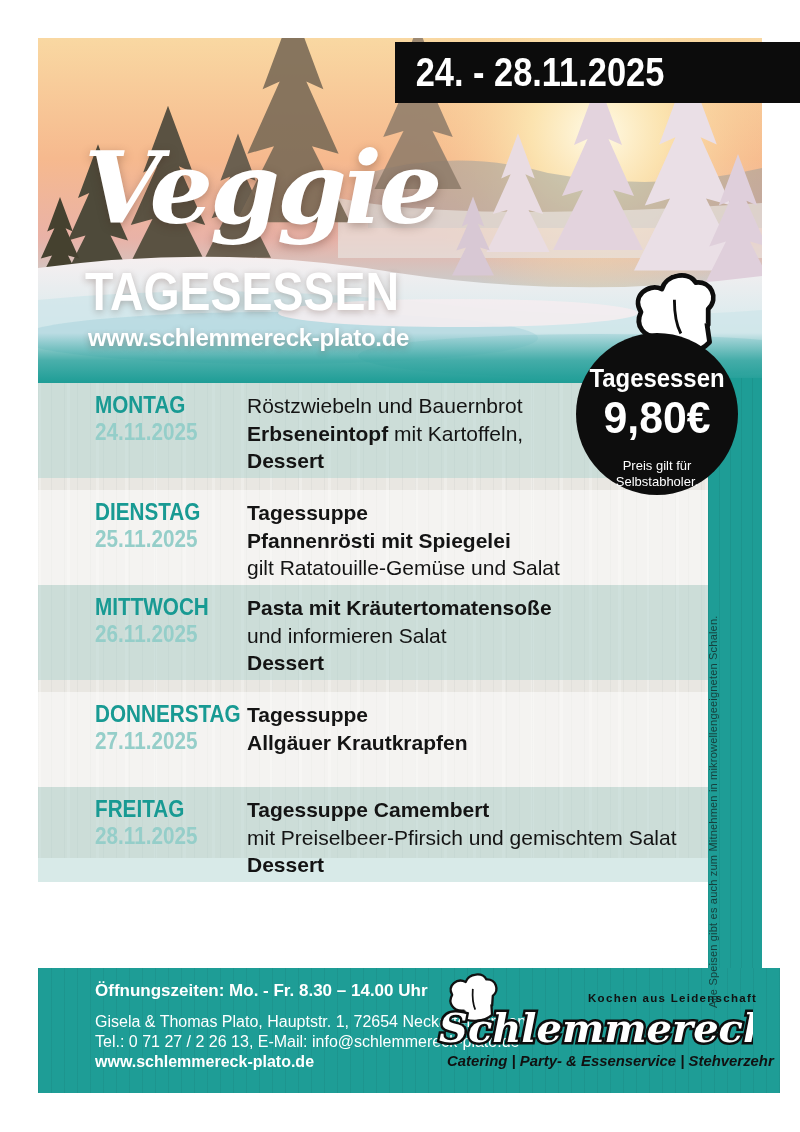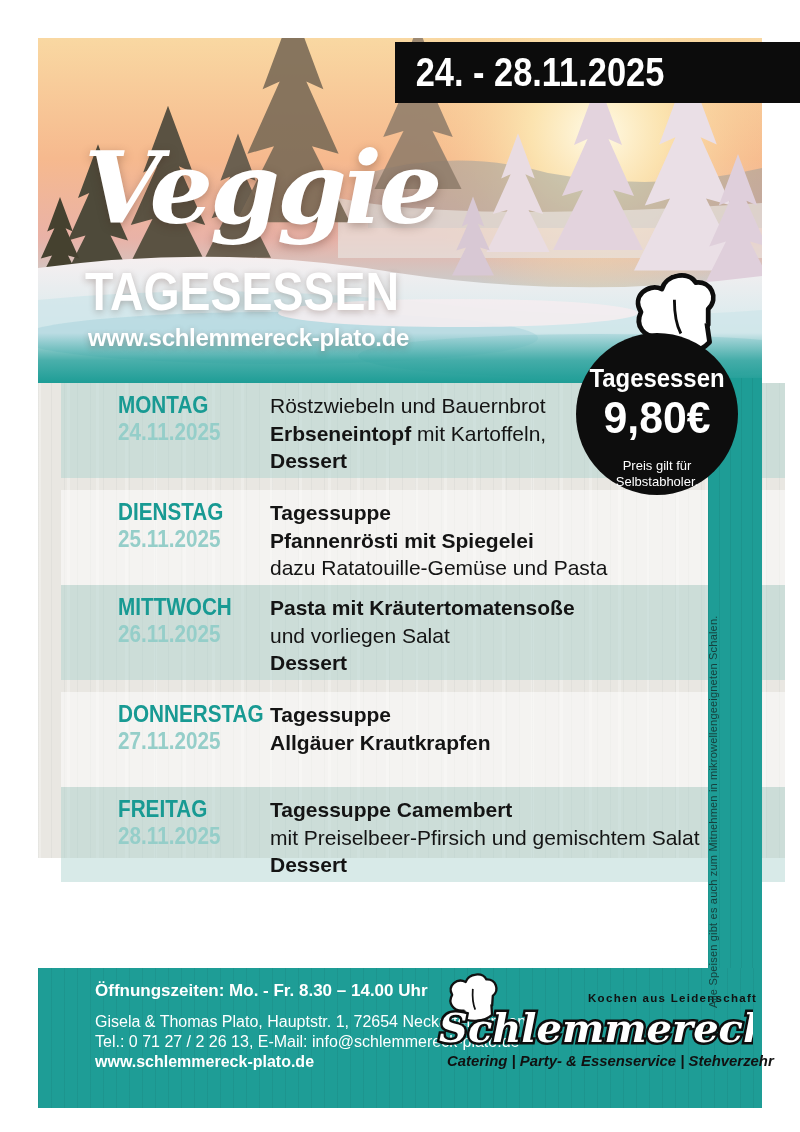--- a/index.html
+++ b/index.html
@@ -28,21 +28,21 @@
     letter-spacing:0;transform:scaleX(.86);transform-origin:left top;white-space:nowrap;
     text-shadow:0 2px 8px rgba(70,40,30,.3);}
   .hero-url{position:absolute;left:50px;top:286px;font-size:24px;font-weight:bold;color:#fff;
     letter-spacing:-.3px;text-shadow:0 2px 6px rgba(70,40,30,.3);}
 
   
   .menu{position:absolute;left:0;top:345px;width:724px;height:475px;
     background:
       repeating-linear-gradient(90deg,rgba(70,90,90,.05) 0 1px,rgba(0,0,0,0) 1px 13px),
       repeating-linear-gradient(90deg,rgba(255,255,255,.25) 0 3px,rgba(0,0,0,0) 3px 29px),
-      #e9e7e2;z-index:1;padding-left:23px;}
+      #e9e7e2;z-index:1;}
   .row{display:flex;height:95px;box-sizing:border-box;padding:9px 0 0 57px;}
   .row.tint{background:rgba(168,208,205,.45);}
   .row.plain{background:rgba(255,255,255,.5);margin-top:12px;}
   .day-col{width:152px;flex:0 0 152px;transform:scaleX(.9);transform-origin:left top;}
   .day-name{font-size:23px;font-weight:bold;color:#189a93;line-height:27px;white-space:nowrap;}
   .day-date{font-size:23px;font-weight:bold;color:#95cec9;line-height:27px;white-space:nowrap;}
   .dish-col{flex:1;color:#141414;}
   .dish-line{font-size:21px;line-height:27.5px;white-space:nowrap;}
   .dish-line .b{font-weight:bold;}
 
@@ -64,22 +64,22 @@
 
   
   .wichtig{position:absolute;left:0;top:820px;width:670px;height:110px;
     background:repeating-linear-gradient(90deg,rgba(150,90,40,.07) 0 1px,rgba(0,0,0,0) 1px 12px),#f4bf90;z-index:1;}
   .wichtig-title{position:absolute;left:55px;top:24px;font-family:"DejaVu Serif","Liberation Serif",serif;
     font-style:italic;font-weight:bold;font-size:44px;color:#141414;letter-spacing:-1px;}
   .wichtig-text{position:absolute;left:209px;top:32px;width:470px;font-size:11.5px;font-weight:bold;
     color:#33312e;line-height:21px;white-space:pre-line;transform:scaleX(.88);transform-origin:left top;}
 
   
-  .footer{position:absolute;left:0;top:930px;width:724px;height:140px;
-    background:repeating-linear-gradient(90deg,rgba(0,0,0,.05) 0 1px,rgba(0,0,0,0) 1px 13px),#1e9d96;z-index:2;}
+  .footer{position:absolute;left:0;top:930px;width:724px;height:125px;
+    background:repeating-linear-gradient(90deg,rgba(0,0,0,.05) 0 1px,rgba(0,0,0,0) 1px 13px),#1e9d96;z-index:2;padding-left:18px;}
   .footer-left{position:absolute;left:57px;top:12px;color:#fff;}
   .f-bold{font-size:17px;font-weight:bold;line-height:22px;white-space:nowrap;}
   .f-reg{font-size:16px;line-height:20px;white-space:nowrap;}
   .f-gap{height:10px;}
   .logo{position:absolute;left:395px;top:0;width:320px;height:125px;}
   .logo-hat{position:absolute;left:6px;top:6px;width:68px;height:52px;transform:rotate(-10deg);}
   .logo-tagline-top{position:absolute;left:155px;top:24px;font-size:11.5px;font-weight:bold;color:#111;
     letter-spacing:1.3px;white-space:nowrap;}
   .logo-name{position:absolute;left:0px;top:28px;width:320px;height:66px;}
   .logo-tagline-bottom{position:absolute;left:14px;top:84px;font-size:15.5px;font-weight:bold;
@@ -162,31 +162,31 @@
           </div>
         </div>
         <div class="row plain">
           <div class="day-col">
             <div class="day-name">DIENSTAG</div>
             <div class="day-date">25.11.2025</div>
           </div>
           <div class="dish-col">
             <div class="dish-line"><span class="b">Tagessuppe</span></div>
             <div class="dish-line"><span class="b">Pfannenrösti mit Spiegelei</span></div>
-            <div class="dish-line"><span>dazu Ratatouille-Gemüse und Pasta</span></div>
+            <div class="dish-line"><span>gilt Ratatouille-Gemüse und Salat</span></div>
           </div>
         </div>
         <div class="row tint">
           <div class="day-col">
             <div class="day-name">MITTWOCH</div>
             <div class="day-date">26.11.2025</div>
           </div>
           <div class="dish-col">
             <div class="dish-line"><span class="b">Pasta mit Kräutertomatensoße</span></div>
-            <div class="dish-line"><span>und vorliegen Salat</span></div>
+            <div class="dish-line"><span>und informieren Salat</span></div>
             <div class="dish-line"><span class="b">Dessert</span></div>
           </div>
         </div>
         <div class="row plain">
           <div class="day-col">
             <div class="day-name">DONNERSTAG</div>
             <div class="day-date">27.11.2025</div>
           </div>
           <div class="dish-col">
             <div class="dish-line"><span class="b">Tagessuppe</span></div>

